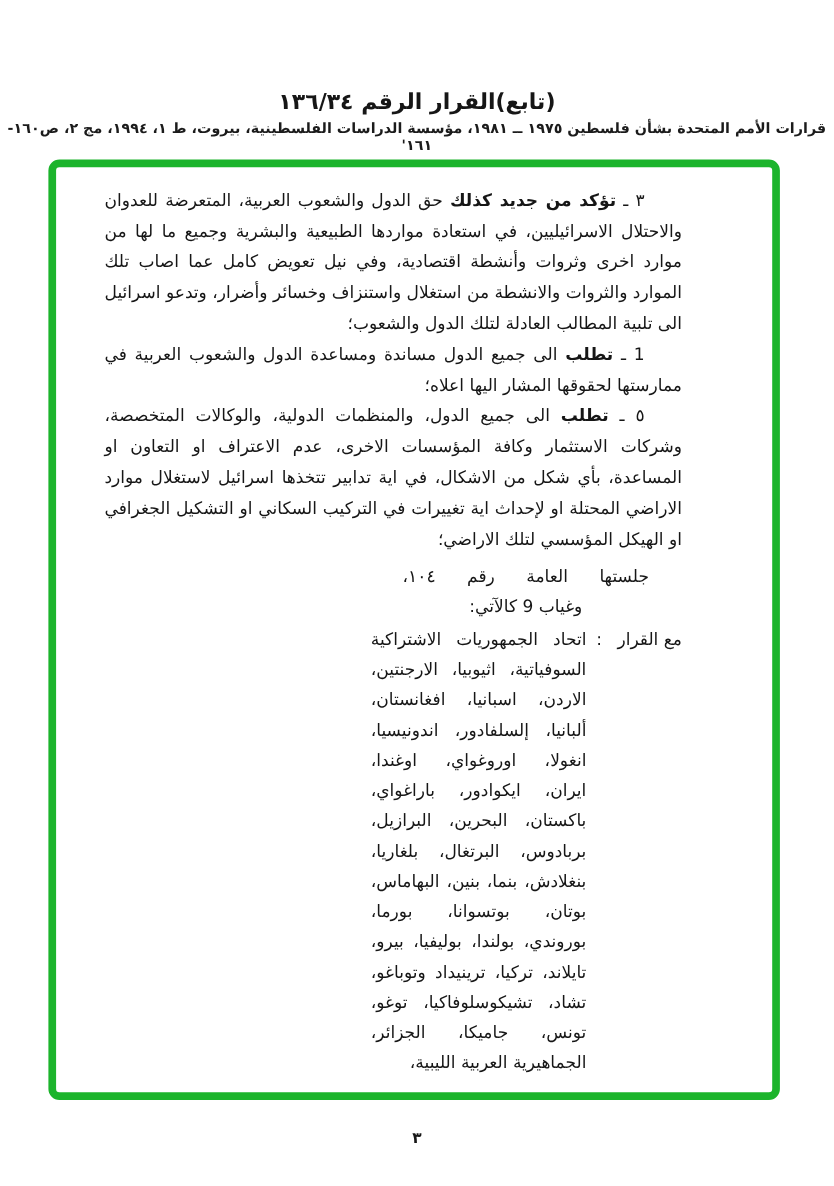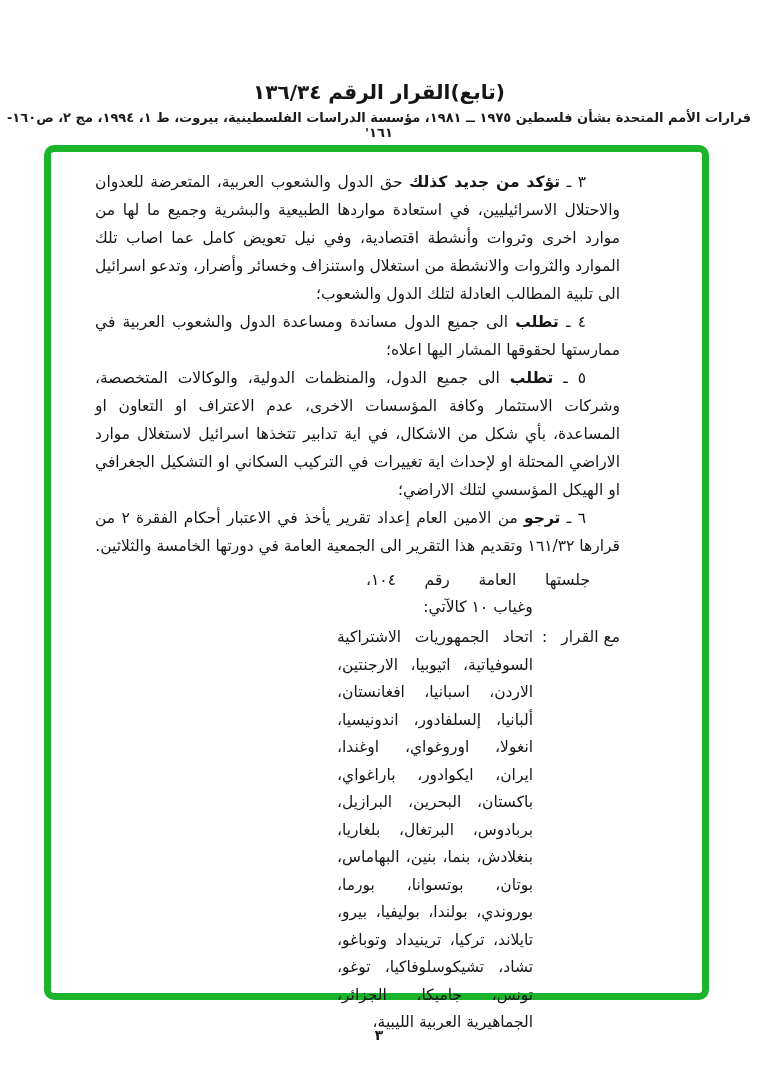--- a/index.html
+++ b/index.html
@@ -46,29 +46,28 @@
 <body>
 
 <div class="header-title">(تابع)القرار الرقم ١٣٦/٣٤</div>
 <div class="citation-line">قرارات الأمم المتحدة بشأن فلسطين ١٩٧٥ ــ ١٩٨١، مؤسسة الدراسات الفلسطينية، بيروت، ط ١، ١٩٩٤، مج ٢، ص١٦٠- ١٦١'</div>
 
 <div class="highlight-box" style="border-color: rgb(28, 180, 44);">
   <div class="content">
 
     <p><span>٣ ـ </span><b>تؤكد من جديد كذلك</b><span> حق الدول والشعوب العربية، المتعرضة للعدوان والاحتلال الاسرائيليين، في استعادة مواردها الطبيعية والبشرية وجميع ما لها من موارد اخرى وثروات وأنشطة اقتصادية، وفي نيل تعويض كامل عما اصاب تلك الموارد والثروات والانشطة من استغلال واستنزاف وخسائر وأضرار، وتدعو اسرائيل الى تلبية المطالب العادلة لتلك الدول والشعوب؛</span></p>
 
-    <p><span>٤ ـ </span><b>تطلب</b><span> الى جميع الدول مساندة ومساعدة الدول والشعوب العربية في ممارستها لحقوقها المشار اليها اعلاه؛</span></p>
+    <p><span>1 ـ </span><b>تطلب</b><span> الى جميع الدول مساندة ومساعدة الدول والشعوب العربية في ممارستها لحقوقها المشار اليها اعلاه؛</span></p>
 
     <p><span>٥ ـ </span><b>تطلب</b><span> الى جميع الدول، والمنظمات الدولية، والوكالات المتخصصة، وشركات الاستثمار وكافة المؤسسات الاخرى، عدم الاعتراف او التعاون او المساعدة، بأي شكل من الاشكال، في اية تدابير تتخذها اسرائيل لاستغلال موارد الاراضي المحتلة او لإحداث اية تغييرات في التركيب السكاني او التشكيل الجغرافي او الهيكل المؤسسي لتلك الاراضي؛</span></p>
 
-    <p><span>٦ ـ </span><b>ترجو</b><span> من الامين العام إعداد تقرير يأخذ في الاعتبار أحكام الفقرة ٢ من قرارها ١٦١/٣٢ وتقديم هذا التقرير الى الجمعية العامة في دورتها الخامسة والثلاثين.</span></p>
 
     <div class="adoption">
       <div class="line">جلستها العامة رقم ١٠٤،</div>
-      <div class="line center">وغياب ١٠ كالآتي:</div>
+      <div class="line center">وغياب 9 كالآتي:</div>
     </div>
 
     <div class="vote-row">
       <span class="vote-label">مع القرار</span>
       <span class="vote-colon">:</span>
       <div class="vote-countries">اتحاد الجمهوريات الاشتراكية السوفياتية، اثيوبيا، الارجنتين، الاردن، اسبانيا، افغانستان، ألبانيا، إلسلفادور، اندونيسيا، انغولا، اوروغواي، اوغندا، ايران، ايكوادور، باراغواي، باكستان، البحرين، البرازيل، بربادوس، البرتغال، بلغاريا، بنغلادش، بنما، بنين، البهاماس، بوتان، بوتسوانا، بورما، بوروندي، بولندا، بوليفيا، بيرو، تايلاند، تركيا، ترينيداد وتوباغو، تشاد، تشيكوسلوفاكيا، توغو، تونس، جاميكا، الجزائر، الجماهيرية العربية الليبية،</div>
     </div>
 
   </div>
 </div>

